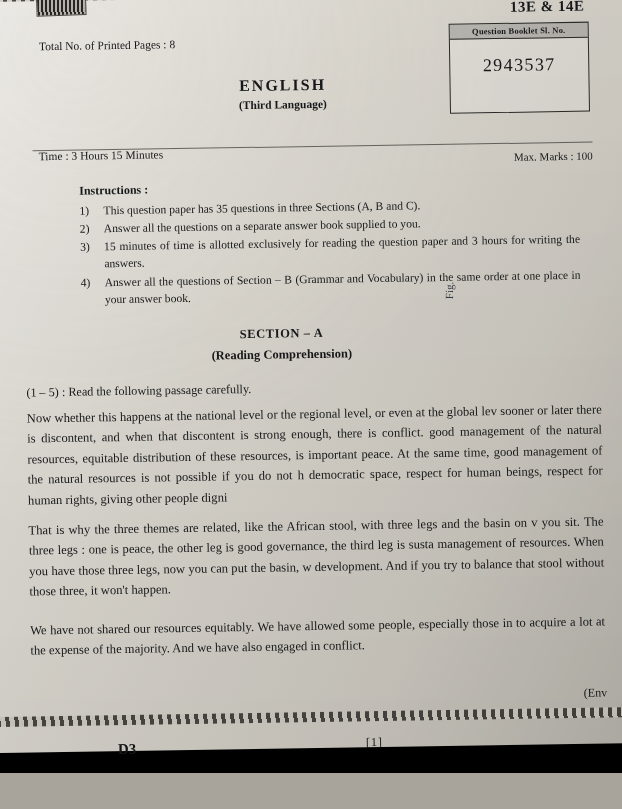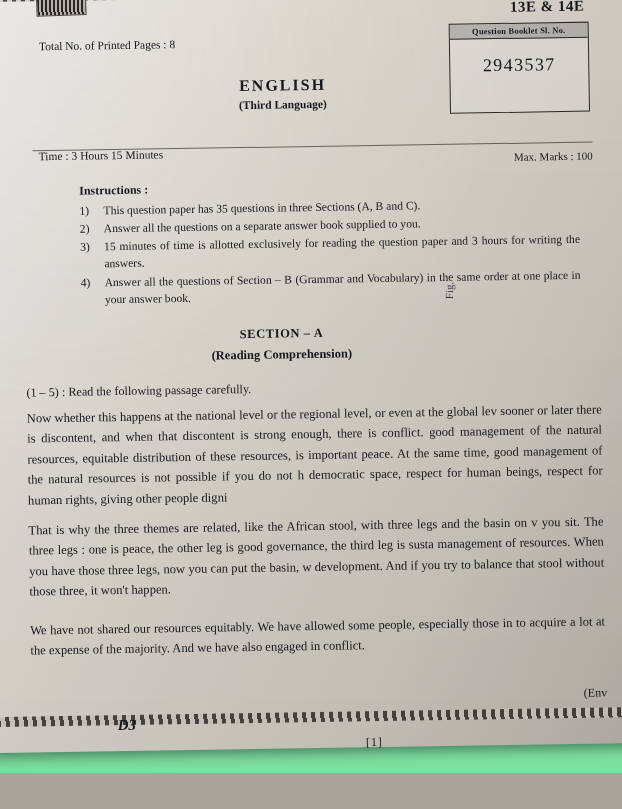--- a/index.html
+++ b/index.html
@@ -5,21 +5,21 @@
   html, body {
     margin: 0;
     padding: 0;
     background: #2b2b2b;
   }
   #page {
     position: relative;
     width: 622px;
     height: 809px;
     overflow: hidden;
-    background: #86efac;
+    background: #000000;
     font-family: "Liberation Serif", serif;
   }
   
   #sheet {
     position: absolute;
     left: -18px;
     top: -12px;
     width: 660px;
     height: 760px;
     background: #d8d4cb;
@@ -221,24 +221,23 @@
   .src {
     position: absolute;
     right: 10px;
     top: 694px;
     font-size: 12px;
   }
 
   .footer-d3 {
     position: absolute;
     left: 100px;
-    top: 718px;
+    top: 742px;
     font-size: 15px;
     font-weight: bold;
-    font-style: italic;
   }
   .footer-page {
     position: absolute;
     left: 348px;
     top: 740px;
     font-size: 12px;
     letter-spacing: 1px;
   }
   
   #shade {

